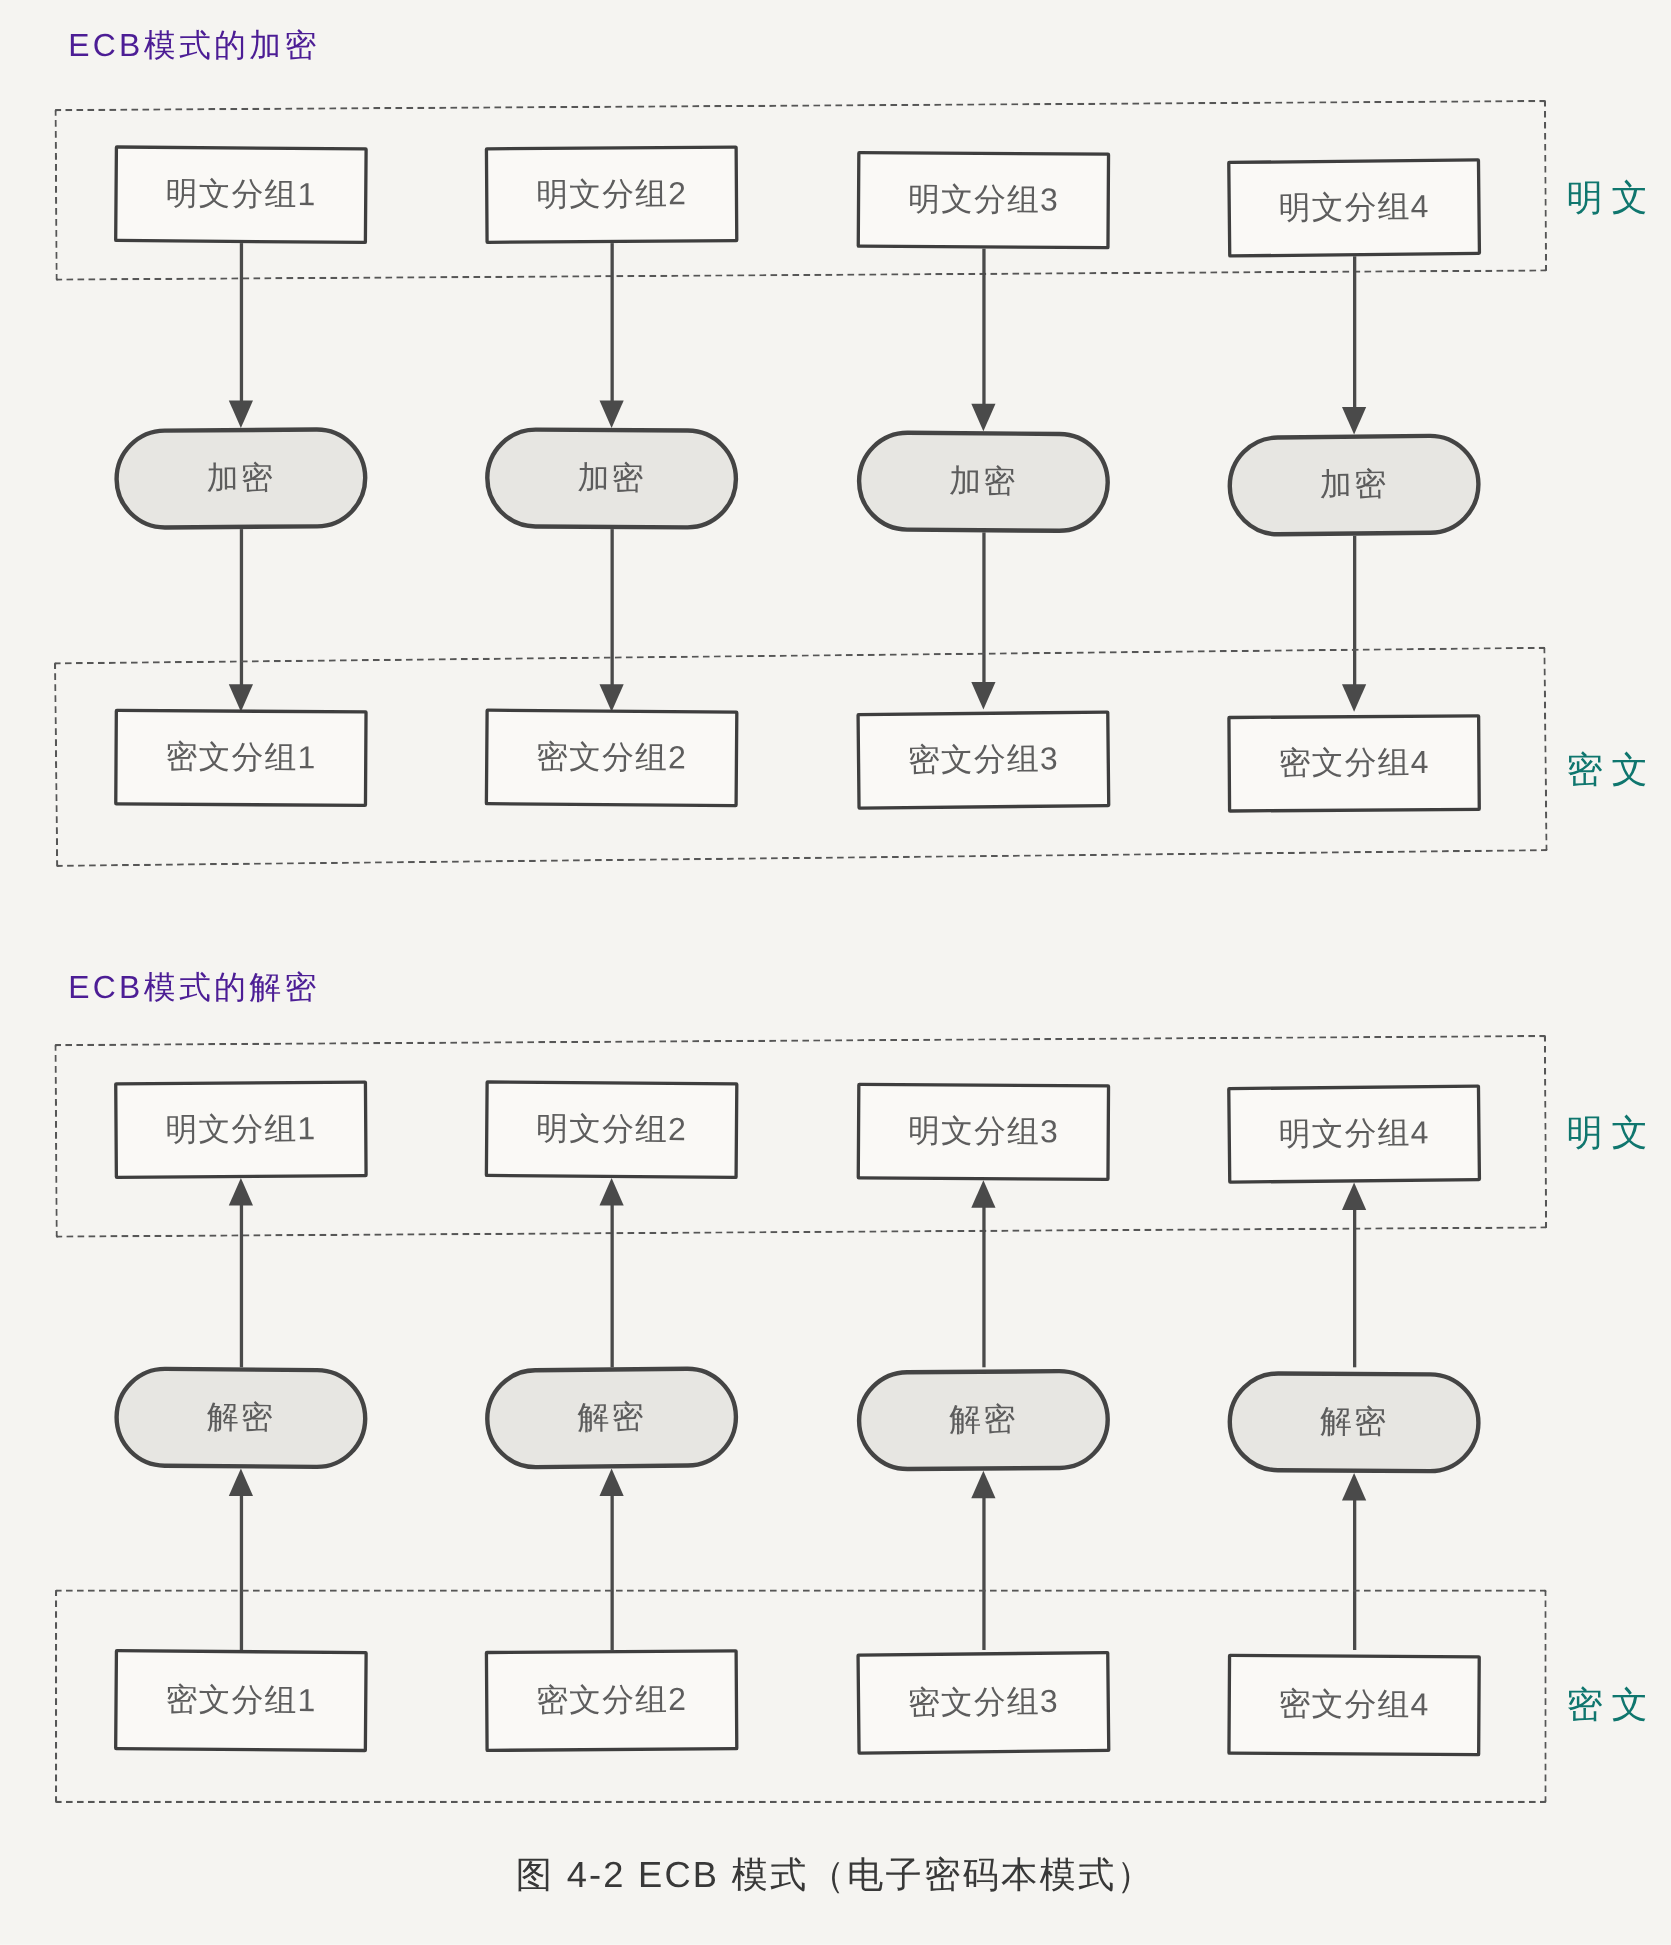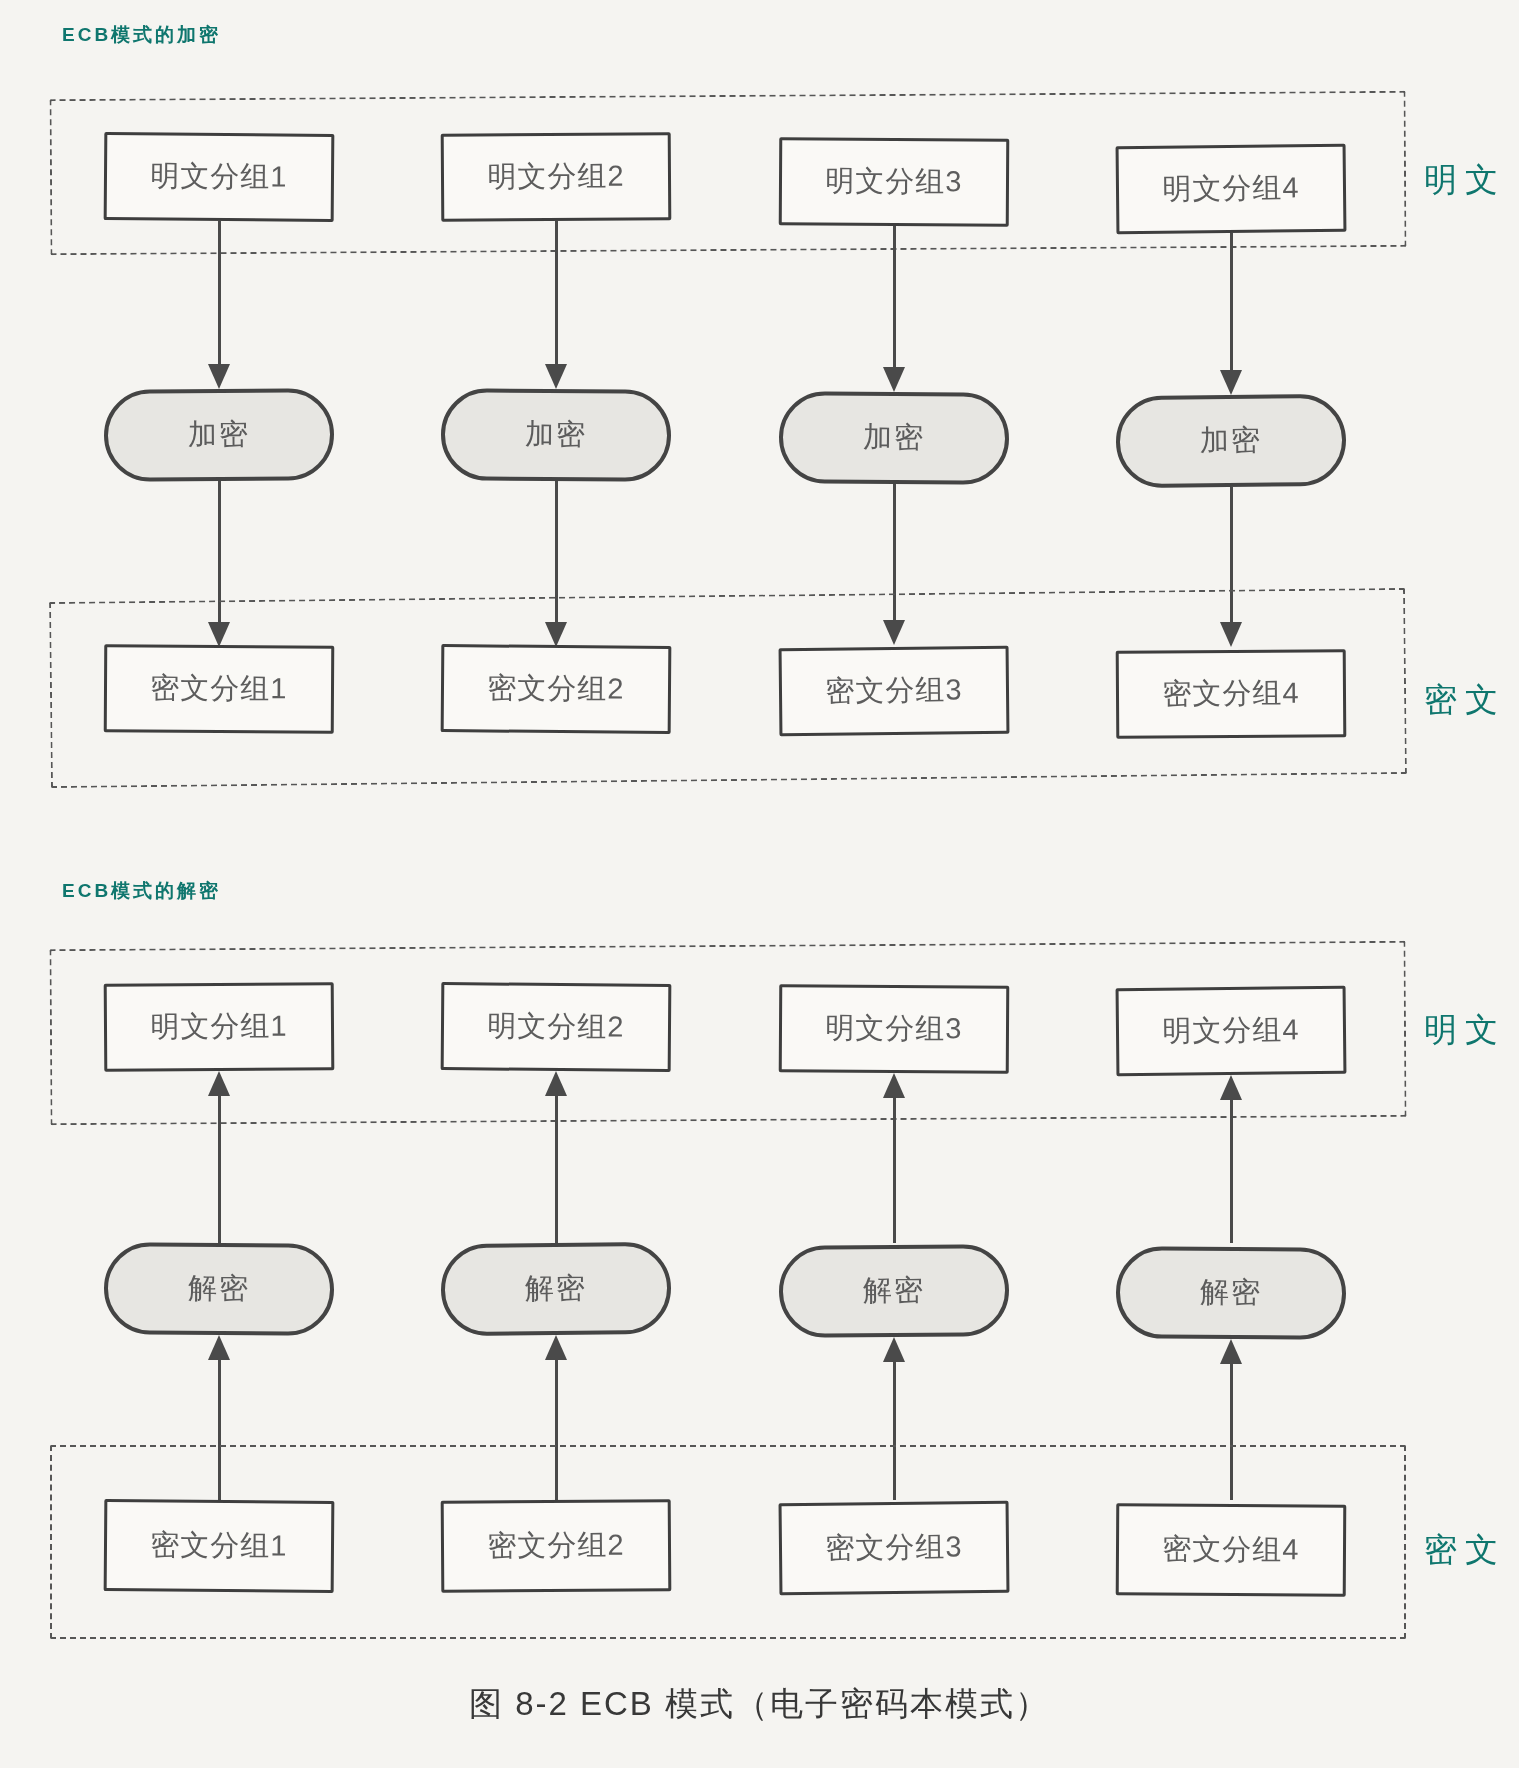--- a/index.html
+++ b/index.html
@@ -5,21 +5,21 @@
   html,body { margin:0; padding:0; }
   .page {
     position:relative;
     width:1519px; height:1768px;
     background:#f5f4f1;
     font-family:"Liberation Sans","DejaVu Sans",sans-serif;
     overflow:hidden;
   }
   .section-title {
     position:absolute;
-    font-size:19px; letter-spacing:3px; color:#0f766e;font-weight:bold;
+    font-size:29px; letter-spacing:3px; color:#4c1d95;
   }
   .dashed-region {
     position:absolute;
     border:2px dashed #565656;
     border-radius:2px;
   }
   .block {
     position:absolute;
     width:230px; height:88px;
     box-sizing:border-box;
@@ -188,15 +188,15 @@
 
   <div class="dashed-region" style="left:50px; top:1445px; width:1352px; height:190px;"></div>
 
   <div class="block j1" style="left:104px; top:1500px; height:92px;">密文分组1</div>
   <div class="block j2" style="left:441px; top:1500px; height:92px;">密文分组2</div>
   <div class="block j4" style="left:779px; top:1502px; height:92px;">密文分组3</div>
   <div class="block j3" style="left:1116px; top:1504px; height:92px;">密文分组4</div>
 
   <div class="region-label" style="left:1424px; top:1528px;">密文</div>
 
-  <div class="caption">图 8-2  ECB 模式（电子密码本模式）</div>
+  <div class="caption">图 4-2  ECB 模式（电子密码本模式）</div>
 
 </div>
 
 </body></html>

